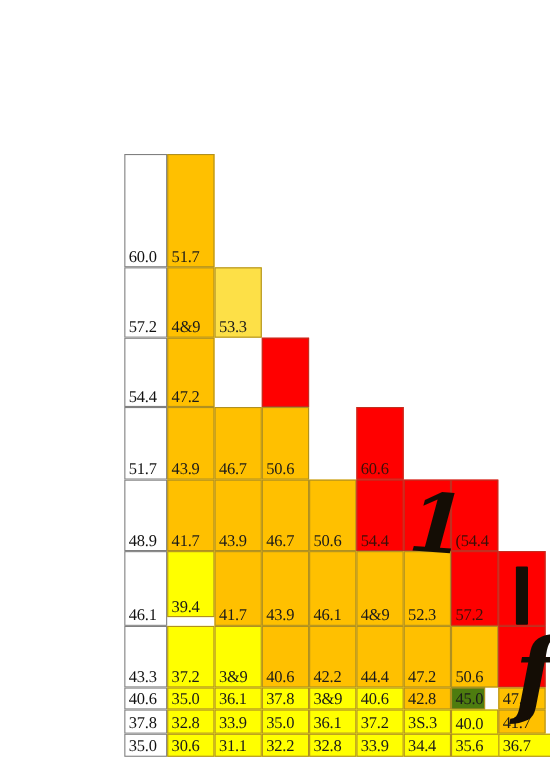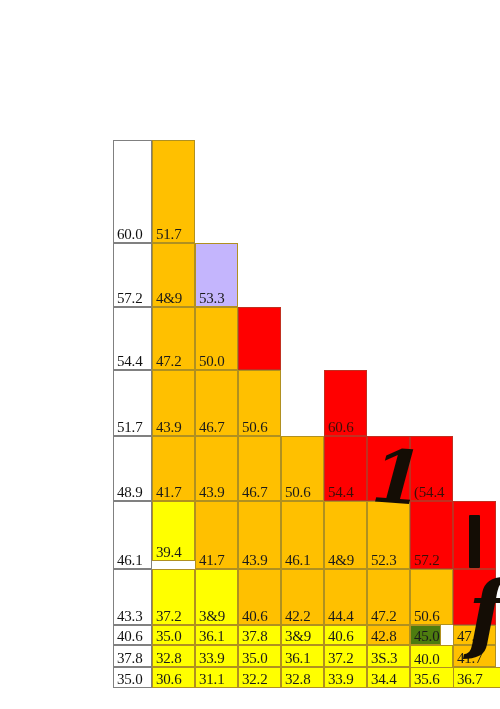--- a/index.html
+++ b/index.html
@@ -115,28 +115,25 @@
     </div>
     <div class="cell axis-cell" style="left: 113px; top: 667px; width: 39px; height: 21px; background: rgb(255, 255, 255);">
       <span class="cell-label">35.0</span>
     </div>
     <div class="cell colored" style="left: 152px; top: 140px; width: 43px; height: 103px; background: rgb(255, 192, 0);">
       <span class="cell-label">51.7</span>
     </div>
     <div class="cell colored" style="left: 152px; top: 243px; width: 43px; height: 64px; background: rgb(255, 192, 0);">
       <span class="cell-label">4&amp;9</span>
     </div>
-    <div class="cell colored" style="left: 195px; top: 243px; width: 43px; height: 64px; background: #c4b5fd;">
+    <div class="cell colored" style="left: 195px; top: 243px; width: 43px; height: 64px; background: #fde047;">
       <span class="cell-label">53.3</span>
     </div>
     <div class="cell colored" style="left: 152px; top: 307px; width: 43px; height: 63px; background: rgb(255, 192, 0);">
       <span class="cell-label">47.2</span>
-    </div>
-    <div class="cell colored" style="left: 195px; top: 307px; width: 43px; height: 63px; background: rgb(255, 192, 0);">
-      <span class="cell-label">50.0</span>
     </div>
     <div class="cell red" style="left: 238px; top: 307px; width: 43px; height: 63px; background: rgb(255, 0, 0);"></div>
     <div class="cell colored" style="left: 152px; top: 370px; width: 43px; height: 66px; background: rgb(255, 192, 0);">
       <span class="cell-label">43.9</span>
     </div>
     <div class="cell colored" style="left: 195px; top: 370px; width: 43px; height: 66px; background: rgb(255, 192, 0);">
       <span class="cell-label">46.7</span>
     </div>
     <div class="cell colored" style="left: 238px; top: 370px; width: 43px; height: 66px; background: rgb(255, 192, 0);">
       <span class="cell-label">50.6</span>

